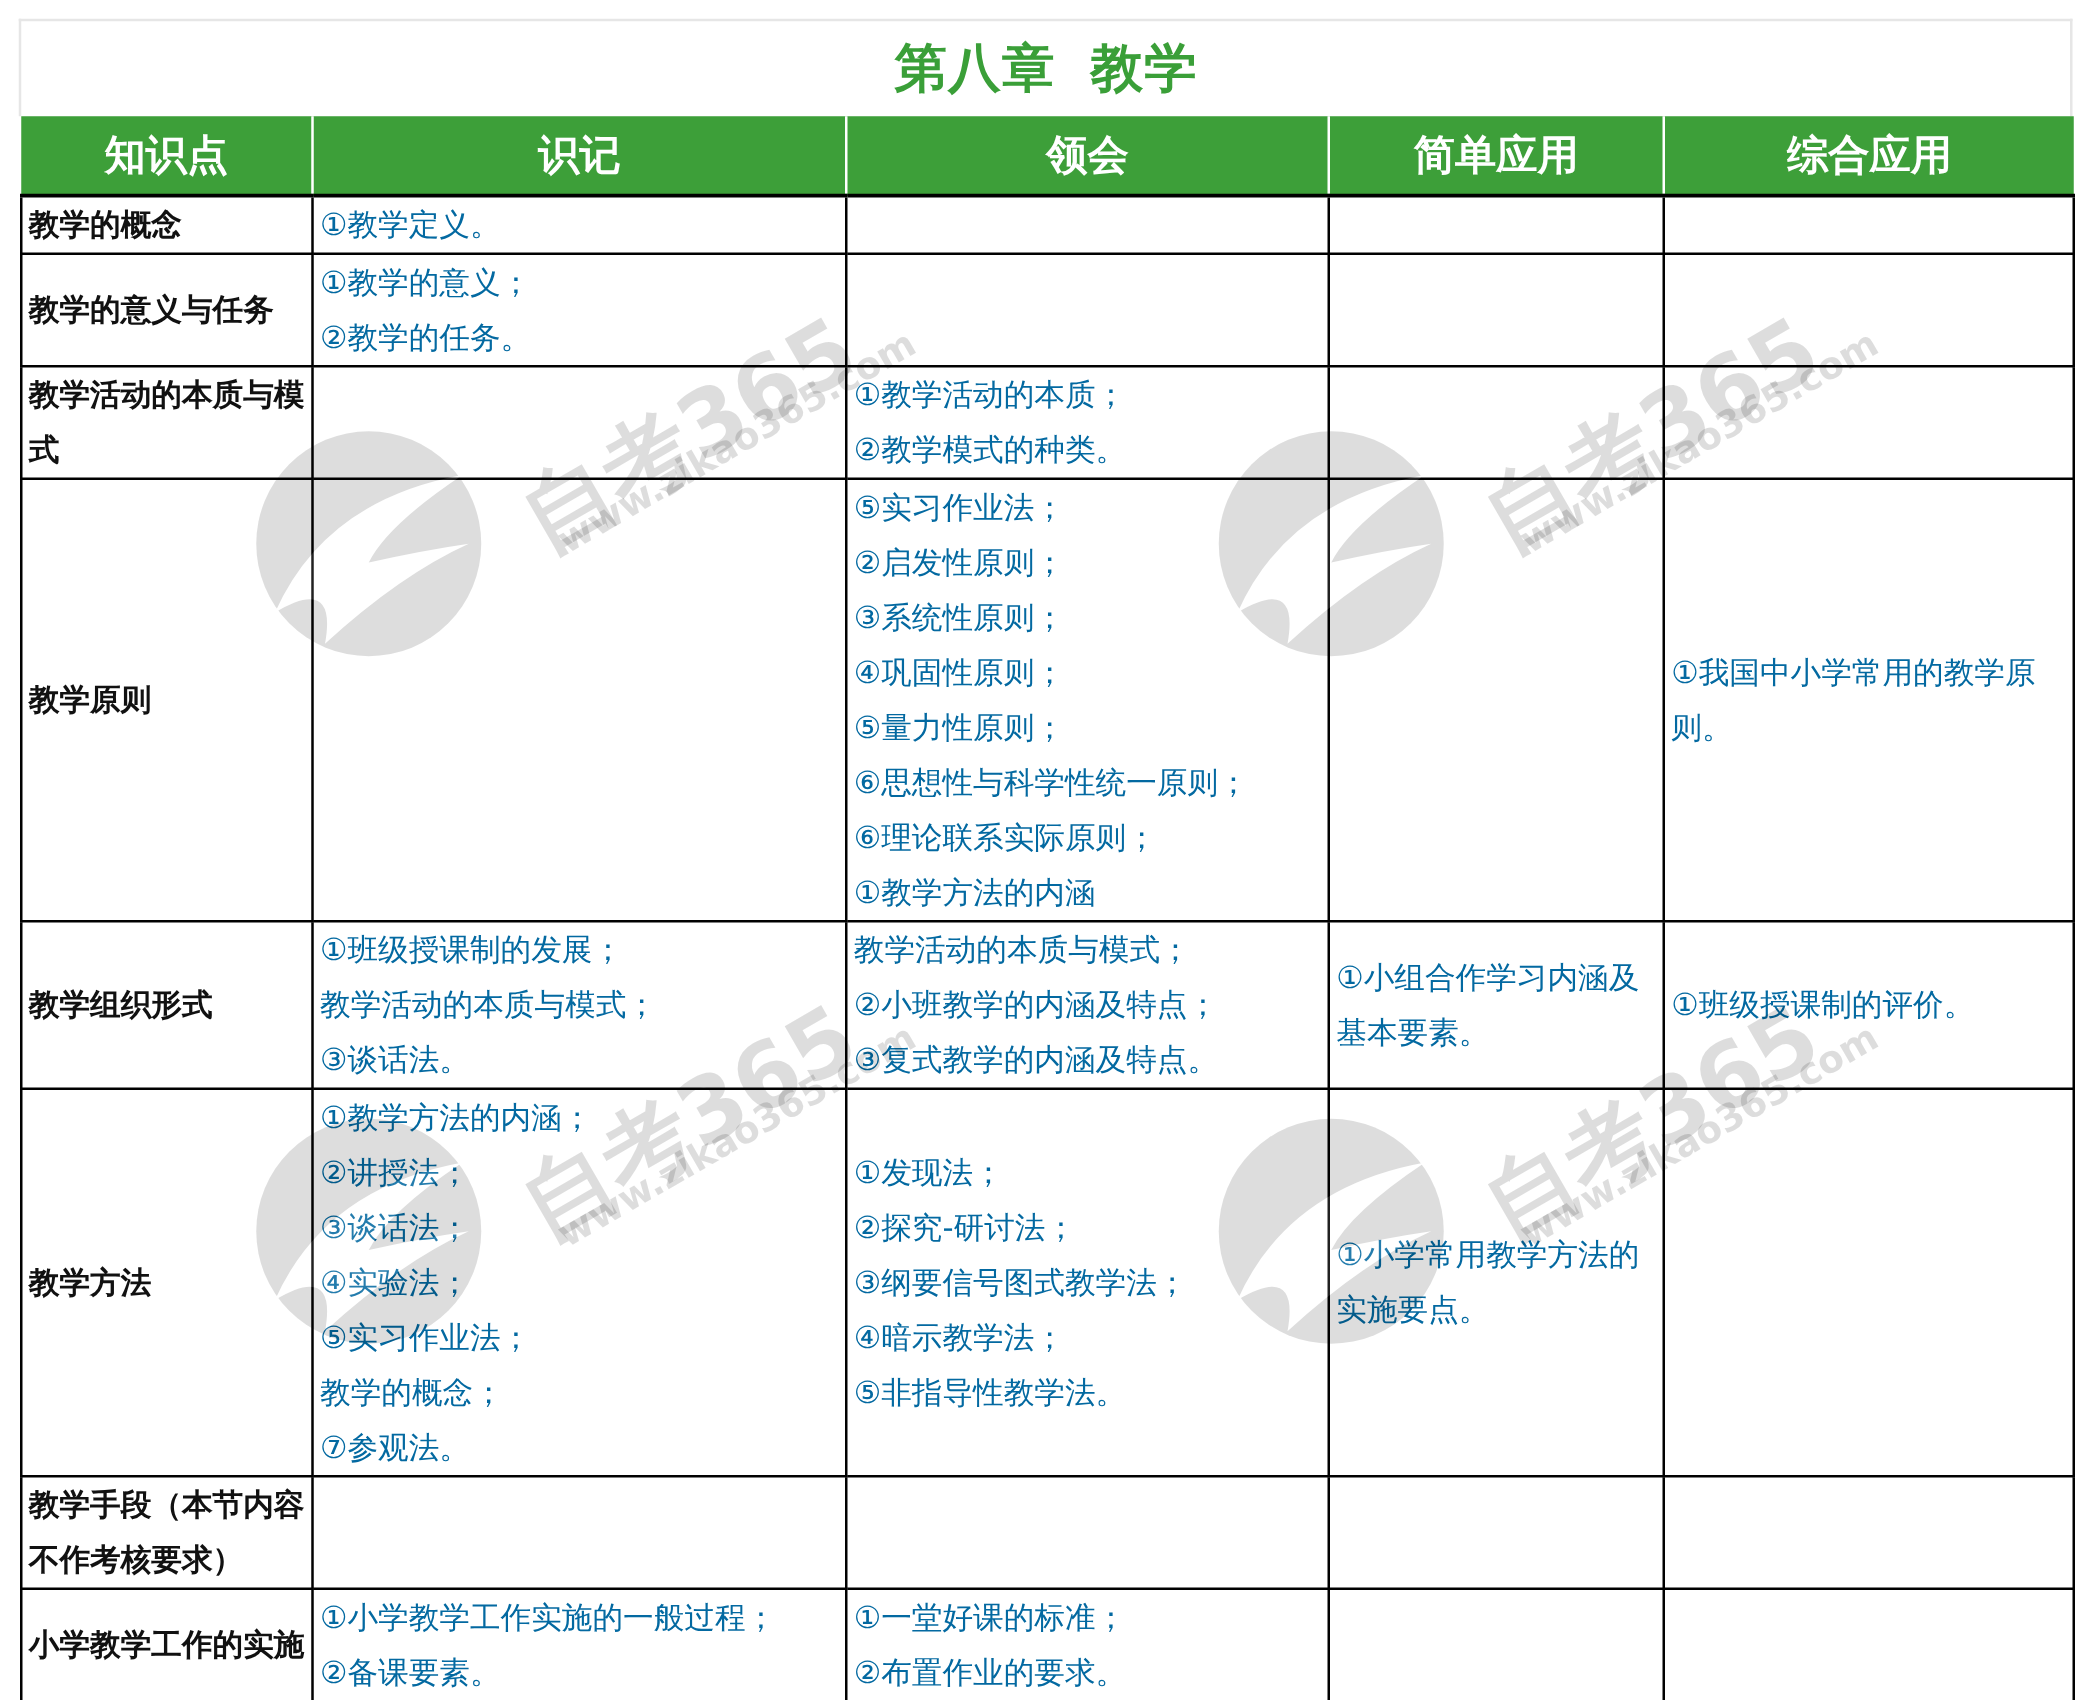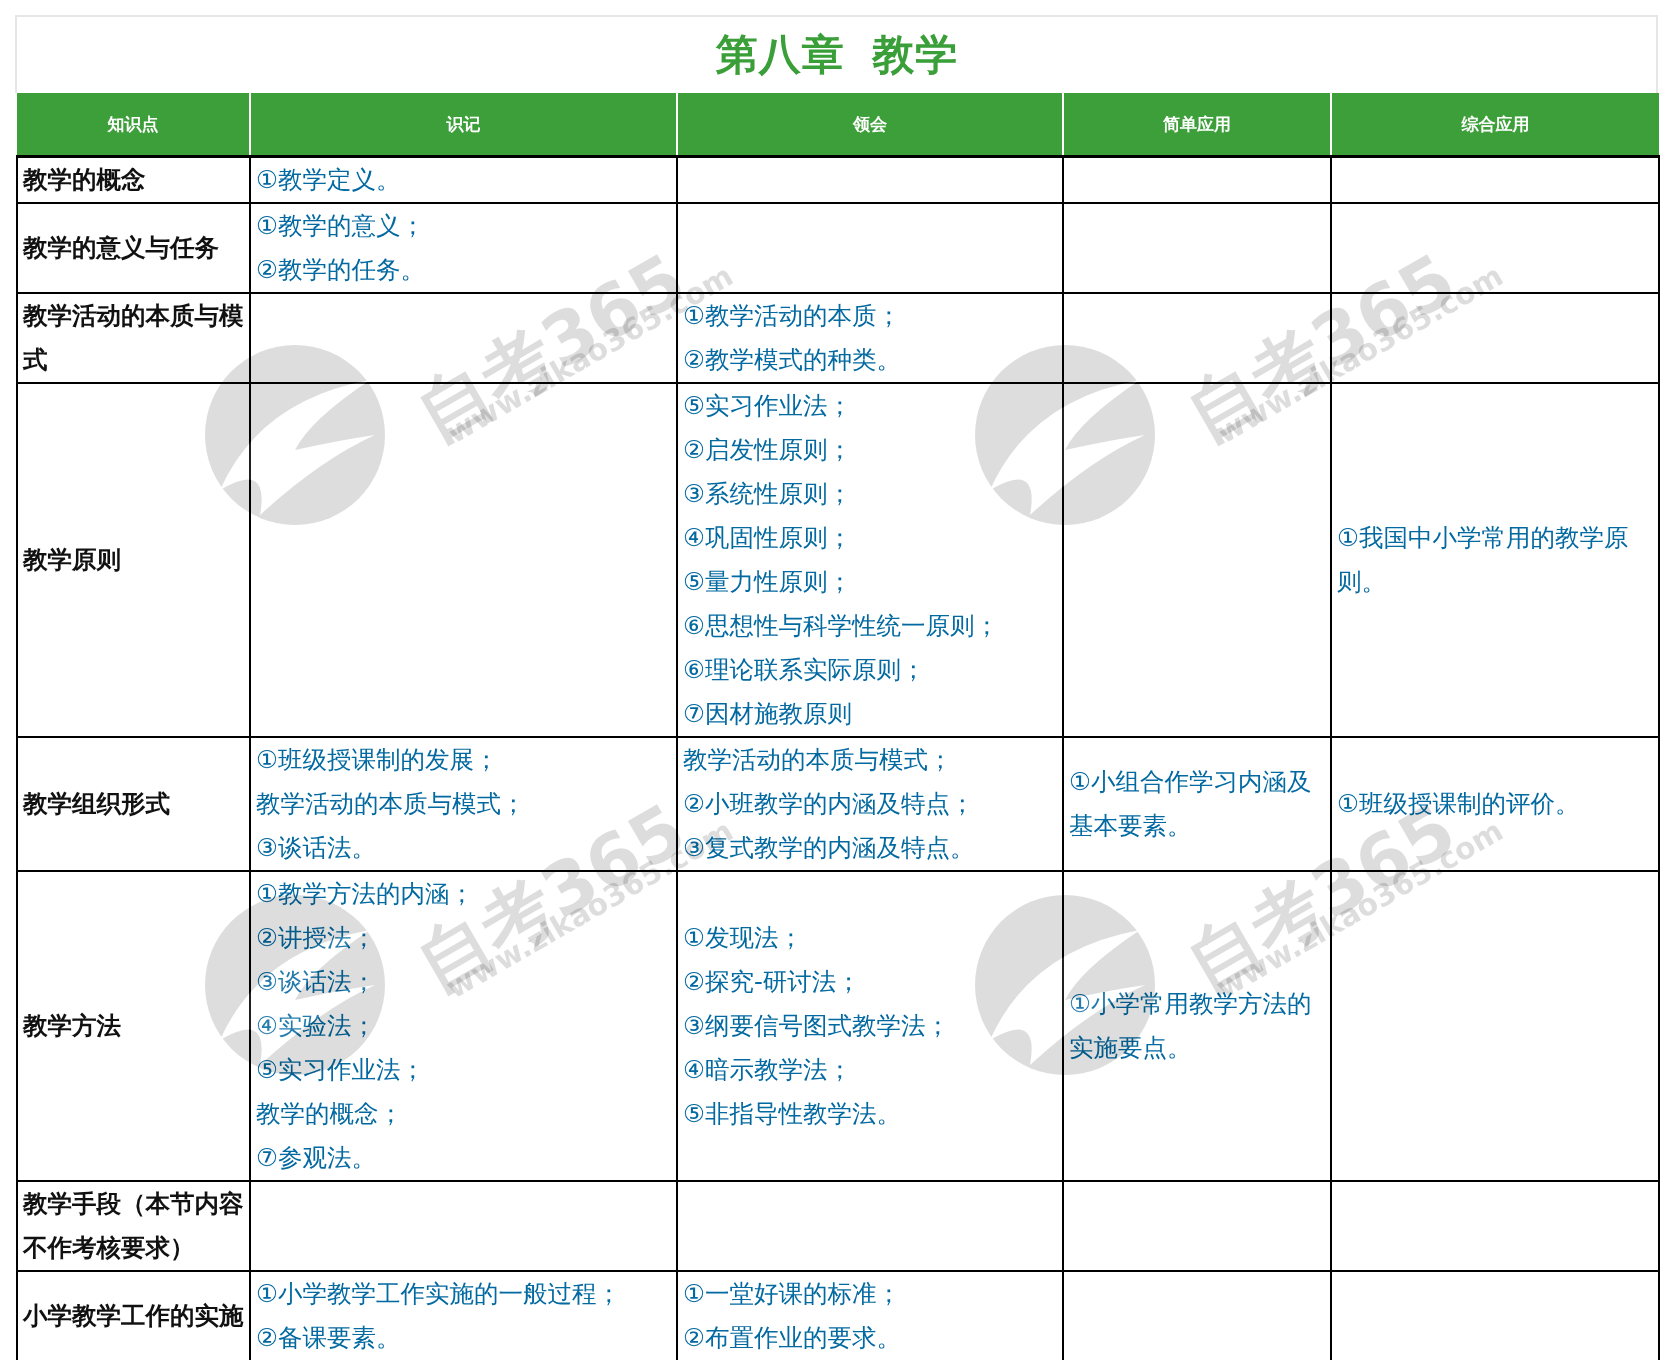--- a/index.html
+++ b/index.html
@@ -4,21 +4,21 @@
 <style>
   html, body { margin:0; padding:0; background:#ffffff; }
   body { width:1674px; height:1360px; position:relative; overflow:hidden;
          font-family:"DejaVu Sans","Liberation Sans",sans-serif; }
   .frame { position:absolute; left:15px; top:15px; width:1643px; height:78px;
            border:2px solid #e6e6e6; border-bottom:none; box-sizing:border-box; background:#fff; }
   .title { position:absolute; left:16px; top:16px; width:1642px; height:77px;
            display:flex; align-items:center; justify-content:center;
            color:#3a9f38; font-weight:bold; font-size:42px; letter-spacing:1px; word-spacing:12px;border-radius:25px; }
   table.grid { position:absolute; left:16px; top:93px; border-collapse:collapse; table-layout:fixed; }
-  table.grid th { background:#3d9f39; color:#ffffff; font-weight:bold; font-size:17px;
+  table.grid th { background:#3d9f39; color:#ffffff; font-weight:bold; font-size:33px;
                   height:62px; padding:0; vertical-align:middle;
                   border-left:2px solid #ffffff; border-bottom:3px solid #000; }
   table.grid th:first-child { border-left:none; }
   table.grid td { border:2px solid #000; font-size:24.5px; color:#0369a1; line-height:44px;
                   padding:0 0 0 5px; vertical-align:middle; position:relative; }
   table.grid td.k { font-weight:bold; color:#111; padding-left:5px;margin-left:40px; }
   .item { display:block; white-space:nowrap; }
   .wrap { white-space:normal; word-break:break-all; }
   .wm { position:absolute; pointer-events:none; z-index:5; opacity:0.13; }
   .wm-text { position:absolute; color:#000; font-weight:bold; font-family:"DejaVu Sans",sans-serif;
@@ -86,21 +86,21 @@
       <td class="k">教学原则</td>
       <td></td>
       <td>
         <span class="item">⑤实习作业法；</span>
         <span class="item">②启发性原则；</span>
         <span class="item">③系统性原则；</span>
         <span class="item">④巩固性原则；</span>
         <span class="item">⑤量力性原则；</span>
         <span class="item">⑥思想性与科学性统一原则；</span>
         <span class="item">⑥理论联系实际原则；</span>
-        <span class="item">⑦因材施教原则</span>
+        <span class="item">①教学方法的内涵</span>
       </td>
       <td></td>
       <td class="wrap"><span class="wrap">①我国中小学常用的教学原则。</span></td>
     </tr>
 
     <tr style="height:132px">
       <td class="k">教学组织形式</td>
       <td>
         <span class="item">①班级授课制的发展；</span>
         <span class="item">教学活动的本质与模式；</span>

